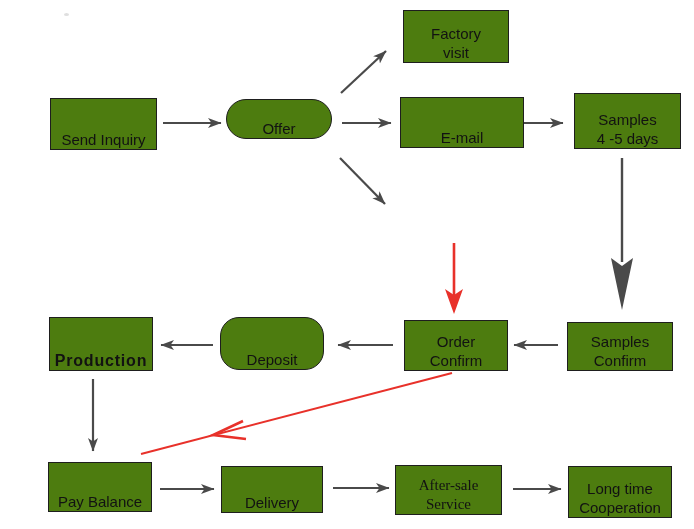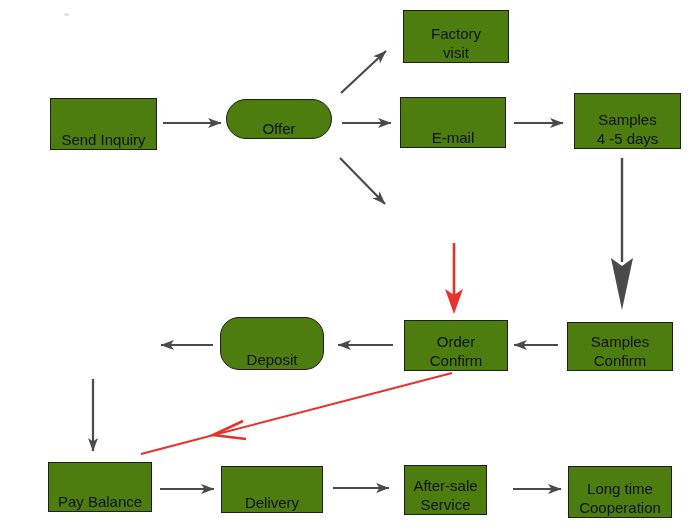--- a/index.html
+++ b/index.html
@@ -61,47 +61,50 @@
   <div class="node" style="left:50px;top:98px;width:107px;height:52px;">
     <span class="lbl">Send Inquiry</span>
   </div>
   <div class="node" style="left:226px;top:99px;width:106px;height:40px;border-radius:25px;">
     <span class="lbl">Offer</span>
   </div>
   <div class="node" style="left:403px;top:10px;width:106px;height:53px;">
     <span class="lbl">Factory
 visit</span>
   </div>
-  <div class="node" style="left:400px;top:97px;width:106px;height:51px;">
+  <div class="node" style="left:400px;top:97px;width:124px;height:51px;">
     <span class="lbl">E-mail</span>
   </div>
   <div class="node" style="left:574px;top:93px;width:107px;height:56px;">
     <span class="lbl">Samples
 4 -5 days</span>
   </div>
 
+  <div class="node bold" style="left:49px;top:317px;width:104px;height:54px;">
+    <span class="lbl">Production</span>
+  </div>
   <div class="node" style="left:220px;top:317px;width:104px;height:53px;border-radius:19px;">
     <span class="lbl">Deposit</span>
   </div>
   <div class="node" style="left:404px;top:320px;width:104px;height:51px;">
     <span class="lbl">Order
 Confirm</span>
   </div>
   <div class="node" style="left:567px;top:322px;width:106px;height:49px;">
     <span class="lbl">Samples
 Confirm</span>
   </div>
 
   <div class="node" style="left:48px;top:462px;width:104px;height:50px;">
     <span class="lbl">Pay Balance</span>
   </div>
   <div class="node" style="left:221px;top:466px;width:102px;height:47px;">
     <span class="lbl">Delivery</span>
   </div>
-  <div class="node" style="left:404px;top:465px;width:83px;height:50px;">
+  <div class="node" style="left:395px;top:465px;width:107px;height:50px;font-family:Liberation Serif, serif;">
     <span class="lbl">After-sale
 Service</span>
   </div>
   <div class="node" style="left:568px;top:466px;width:104px;height:52px;">
     <span class="lbl">Long time
 Cooperation</span>
   </div>
 
 </div>
 

